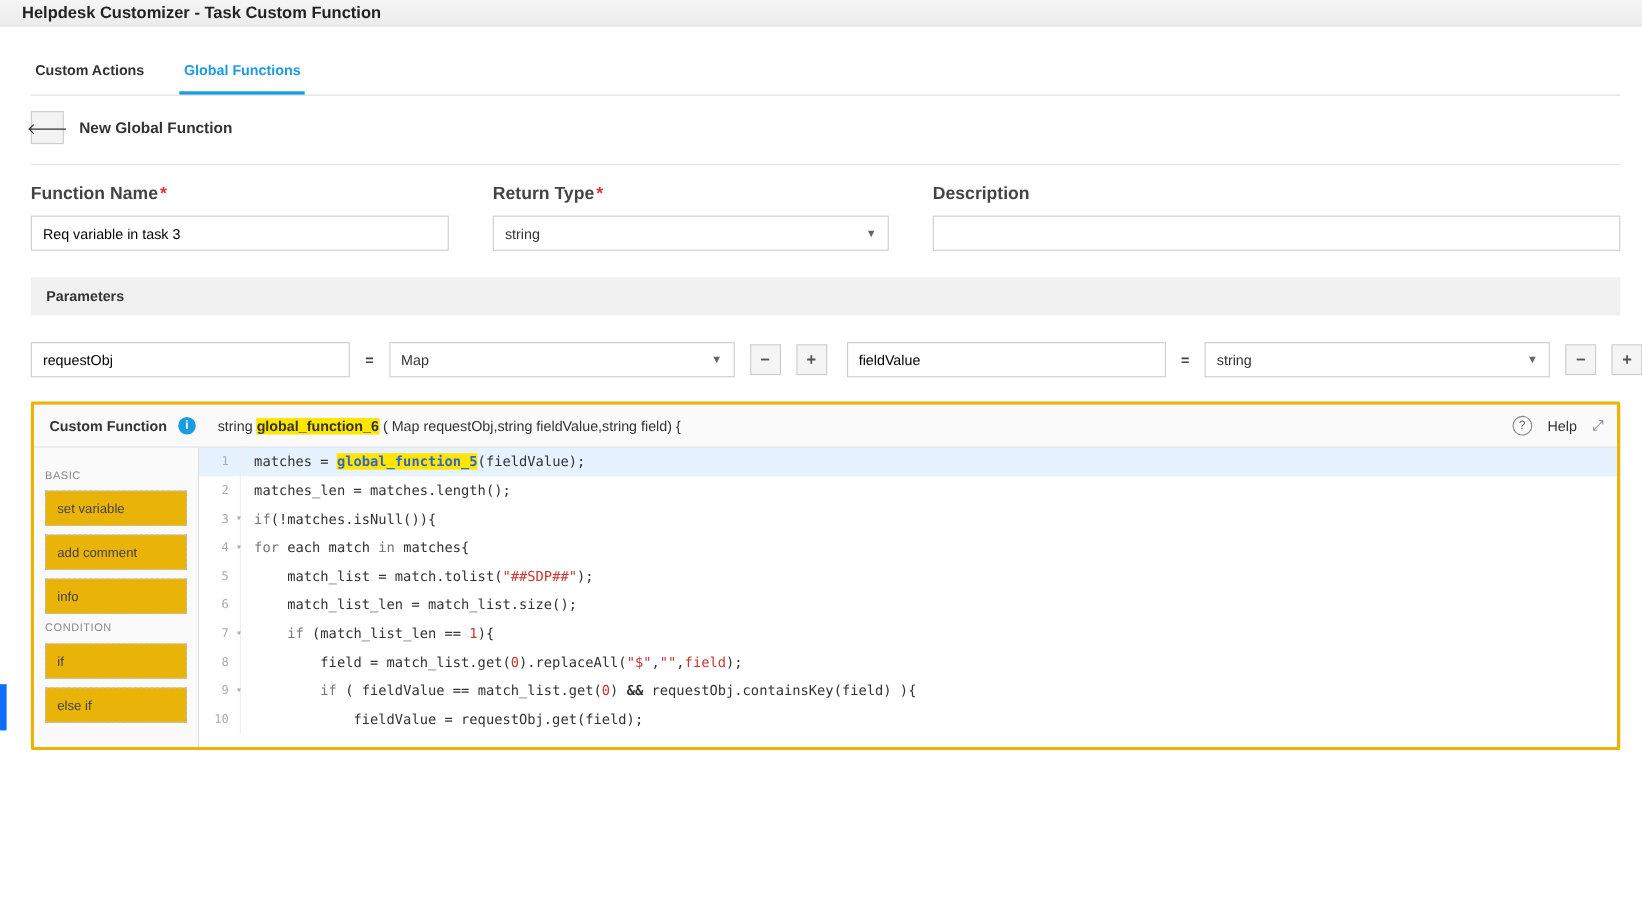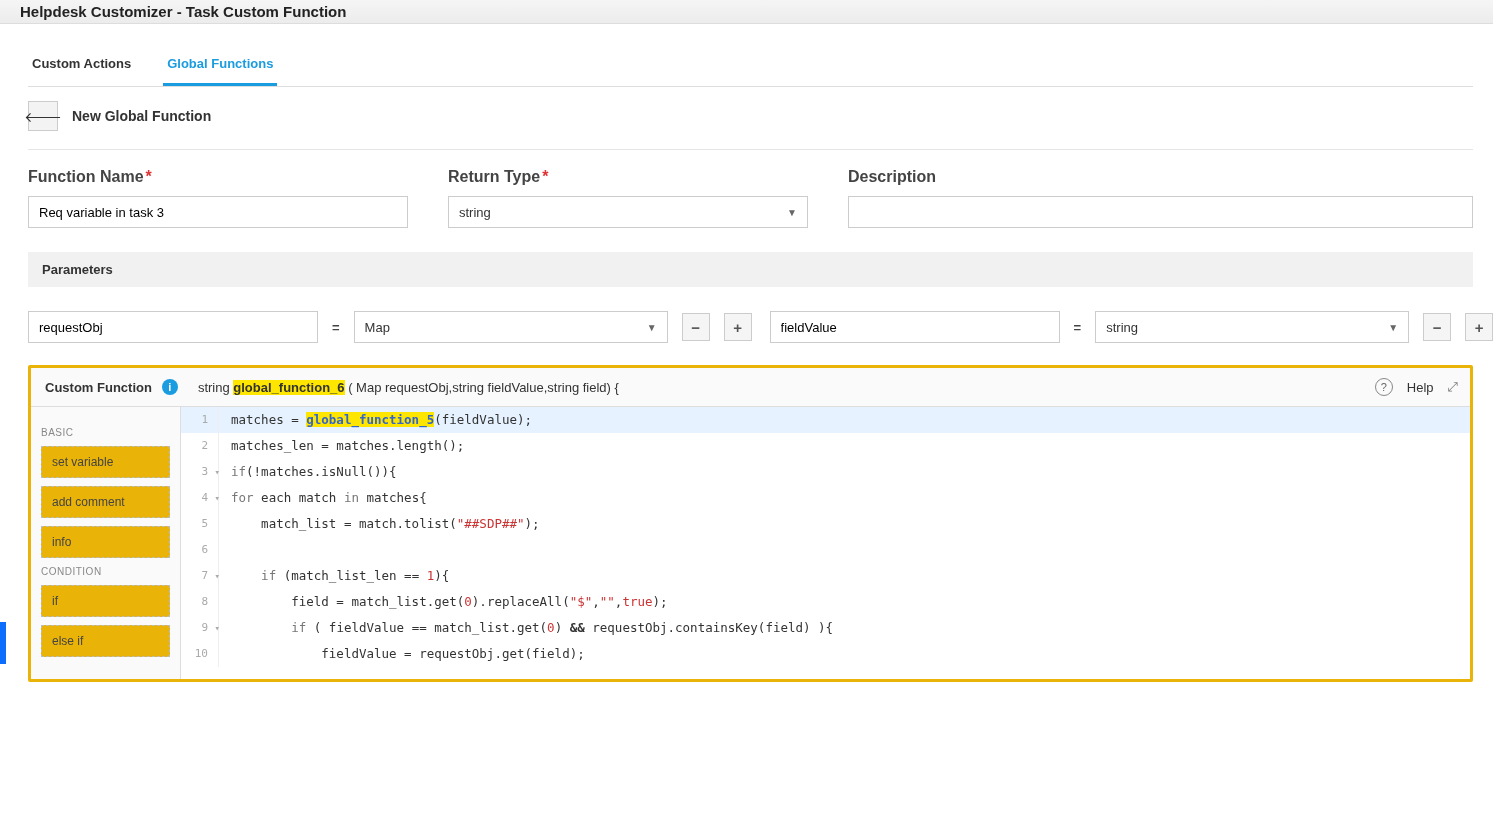--- a/index.html
+++ b/index.html
@@ -181,28 +181,29 @@
           <div class="code-line">
               <div class="gutter">4<span class="fold">▾</span></div>
               <div class="code-text"><span class="kw">for</span><span> each match </span><span class="kw">in</span><span> matches{</span></div>
             </div>
           <div class="code-line">
               <div class="gutter">5</div>
               <div class="code-text"><span>    match_list = match.tolist(</span><span class="str">"##SDP##"</span><span>);</span></div>
             </div>
           <div class="code-line">
               <div class="gutter">6</div>
+              <div class="code-text">    match_list_len = match_list.size();</div>
             </div>
           <div class="code-line">
               <div class="gutter">7<span class="fold">▾</span></div>
               <div class="code-text"><span>    </span><span class="kw">if</span><span> (match_list_len == </span><span class="num">1</span><span>){</span></div>
             </div>
           <div class="code-line">
               <div class="gutter">8</div>
-              <div class="code-text"><span>        field = match_list.get(</span><span class="num">0</span><span>).replaceAll(</span><span class="str">"$"</span><span>,</span><span class="str">""</span><span>,</span><span class="bool">true</span><span>);</span></div>
+              <div class="code-text"><span>        field = match_list.get(</span><span class="num">0</span><span>).replaceAll(</span><span class="str">"$"</span><span>,</span><span class="str">""</span><span>,</span><span class="bool">field</span><span>);</span></div>
             </div>
           <div class="code-line">
               <div class="gutter">9<span class="fold">▾</span></div>
               <div class="code-text"><span>        </span><span class="kw">if</span><span> ( fieldValue == match_list.get(</span><span class="num">0</span><span>) </span><span class="op">&amp;&amp;</span><span> requestObj.containsKey(field) ){</span></div>
             </div>
           <div class="code-line">
               <div class="gutter">10</div>
               <div class="code-text">            fieldValue = requestObj.get(field);</div>
             </div>
         </div>

